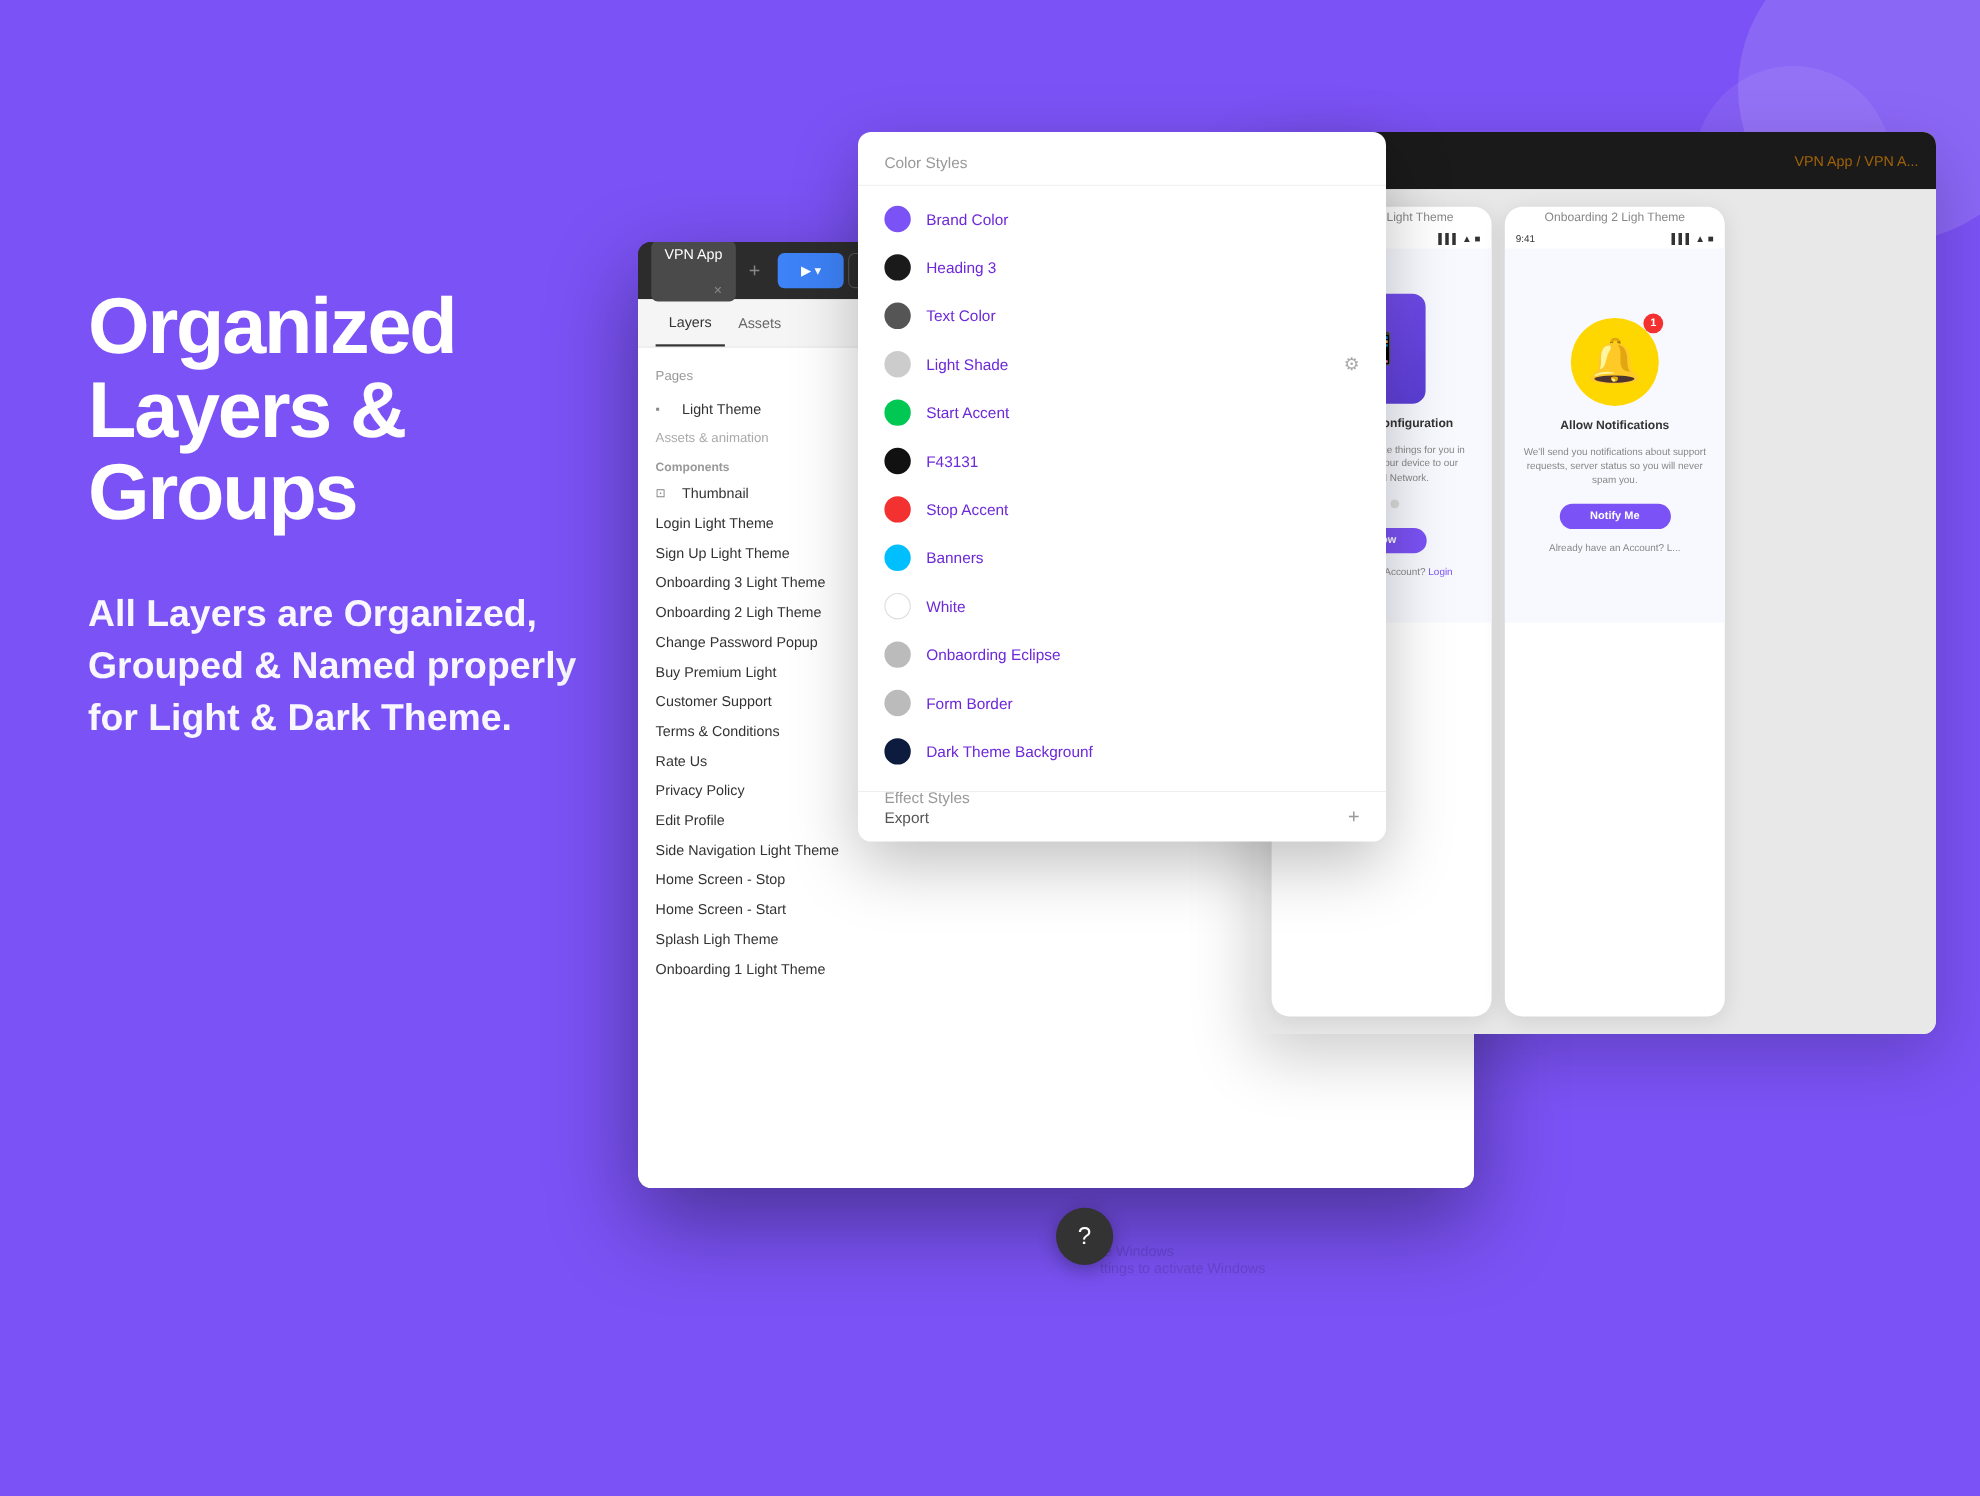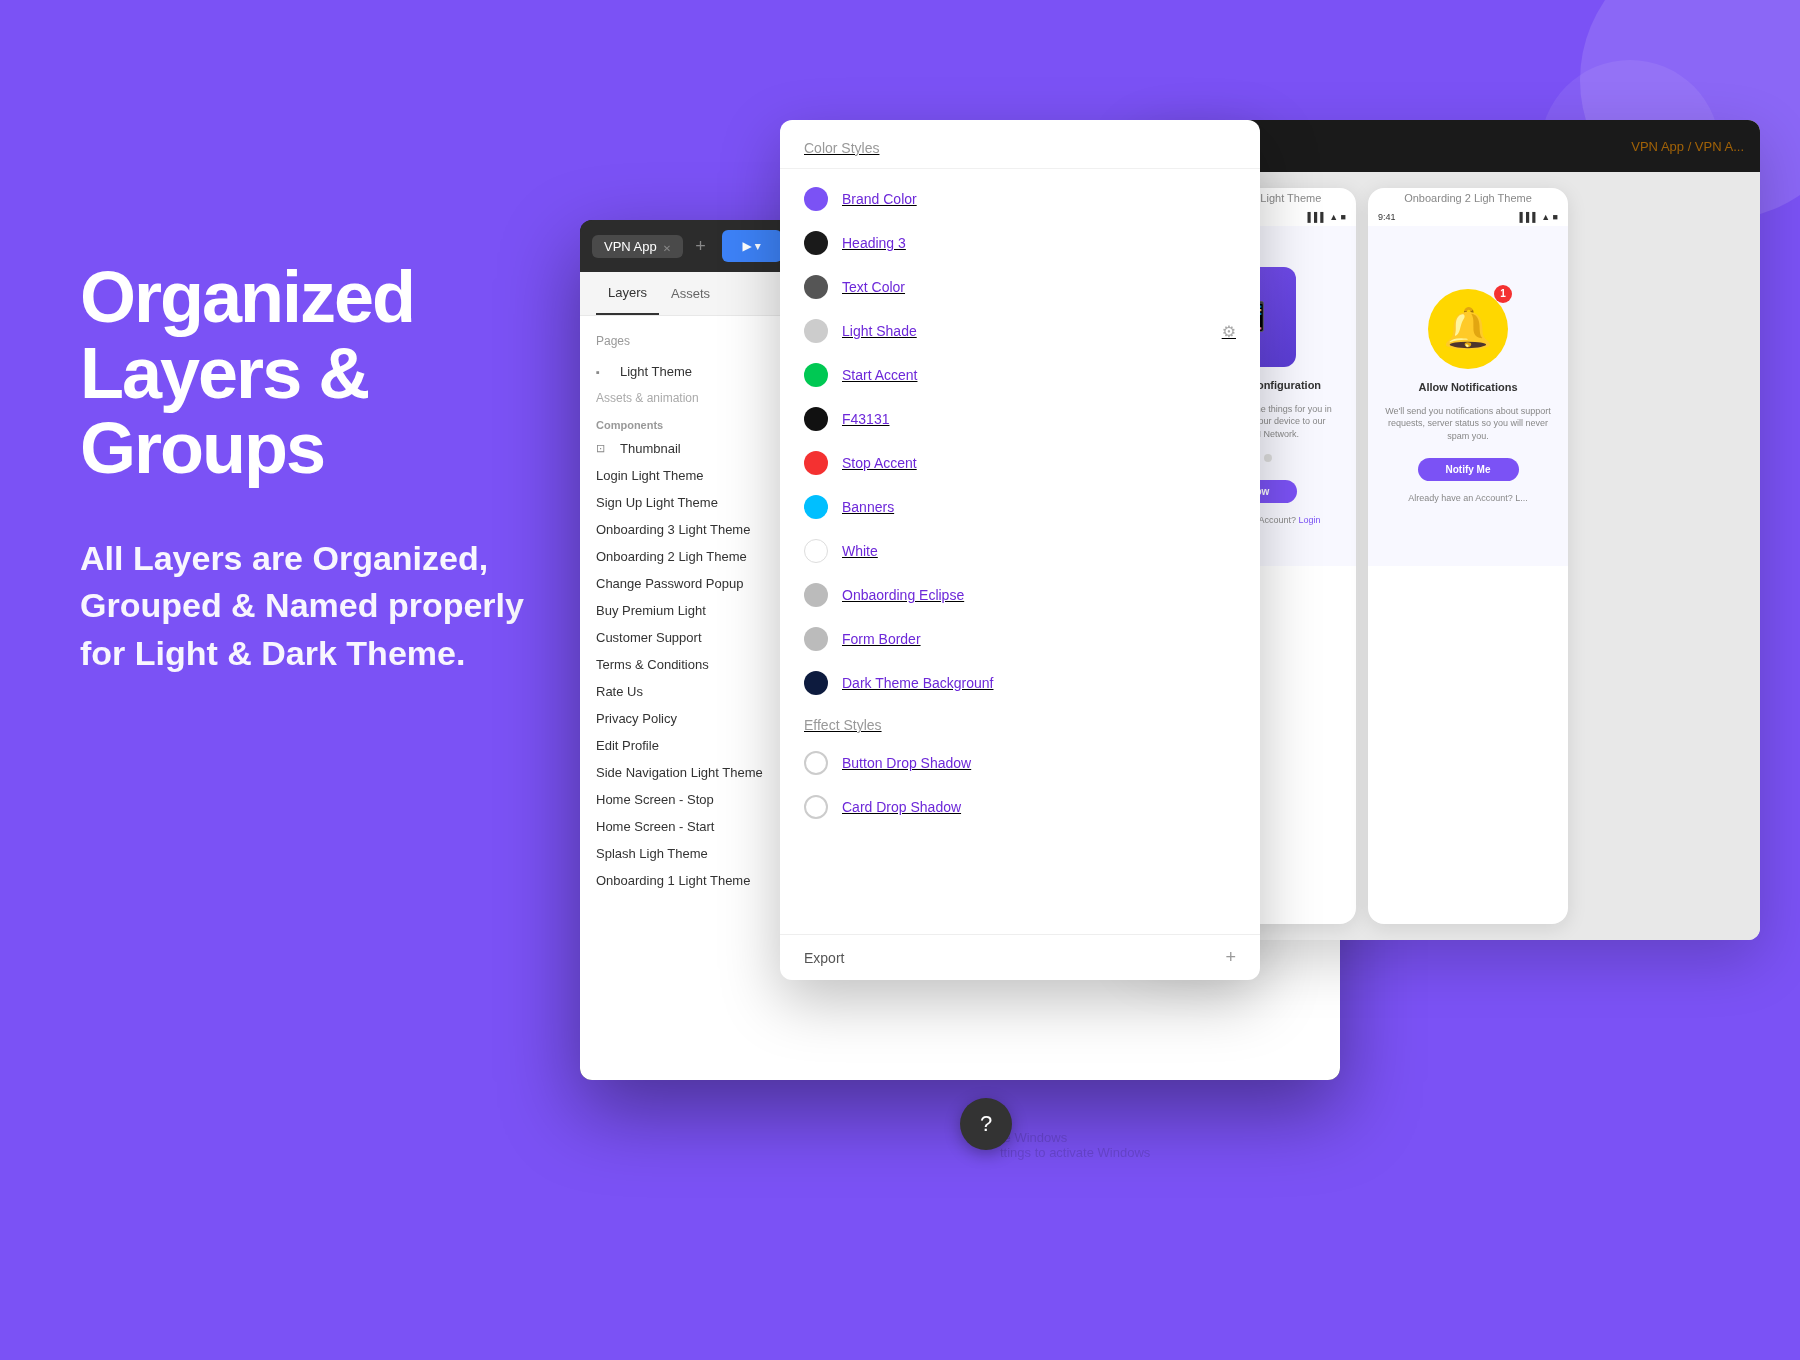--- a/index.html
+++ b/index.html
@@ -94,21 +94,22 @@
       gap: 8px;
     }
     .tab {
       background: #3a3a3a;
       border-radius: 6px;
       padding: 4px 12px;
       color: #ccc;
       font-size: 13px;
       display: flex;
       align-items: flex-end;
-      gap: 2px;
+      gap: 20px;
+      flex-direction: column;
     }
     .tab.active {
       background: #4a4a4a;
       color: #fff;
     }
     .tab-close {
       font-size: 10px;
       color: #888;
       margin-left: 4px;
     }
@@ -208,27 +209,26 @@
       color: #888;
       width: 16px;
     }
 
     
     .color-panel {
       position: absolute;
       left: 200px;
       top: 0;
       width: 480px;
-      height: 860px;
+      height: 645px;
       background: #fff;
       border-radius: 12px;
       box-shadow: 0 20px 60px rgba(0,0,0,0.25);
       overflow: hidden;
       z-index: 10;
-      text-decoration: underline;
     }
 
     .color-panel-header {
       padding: 20px 24px 12px;
       font-size: 14px;
       font-weight: 500;
       color: #999;
       border-bottom: 1px solid #f0f0f0;
     }
 

